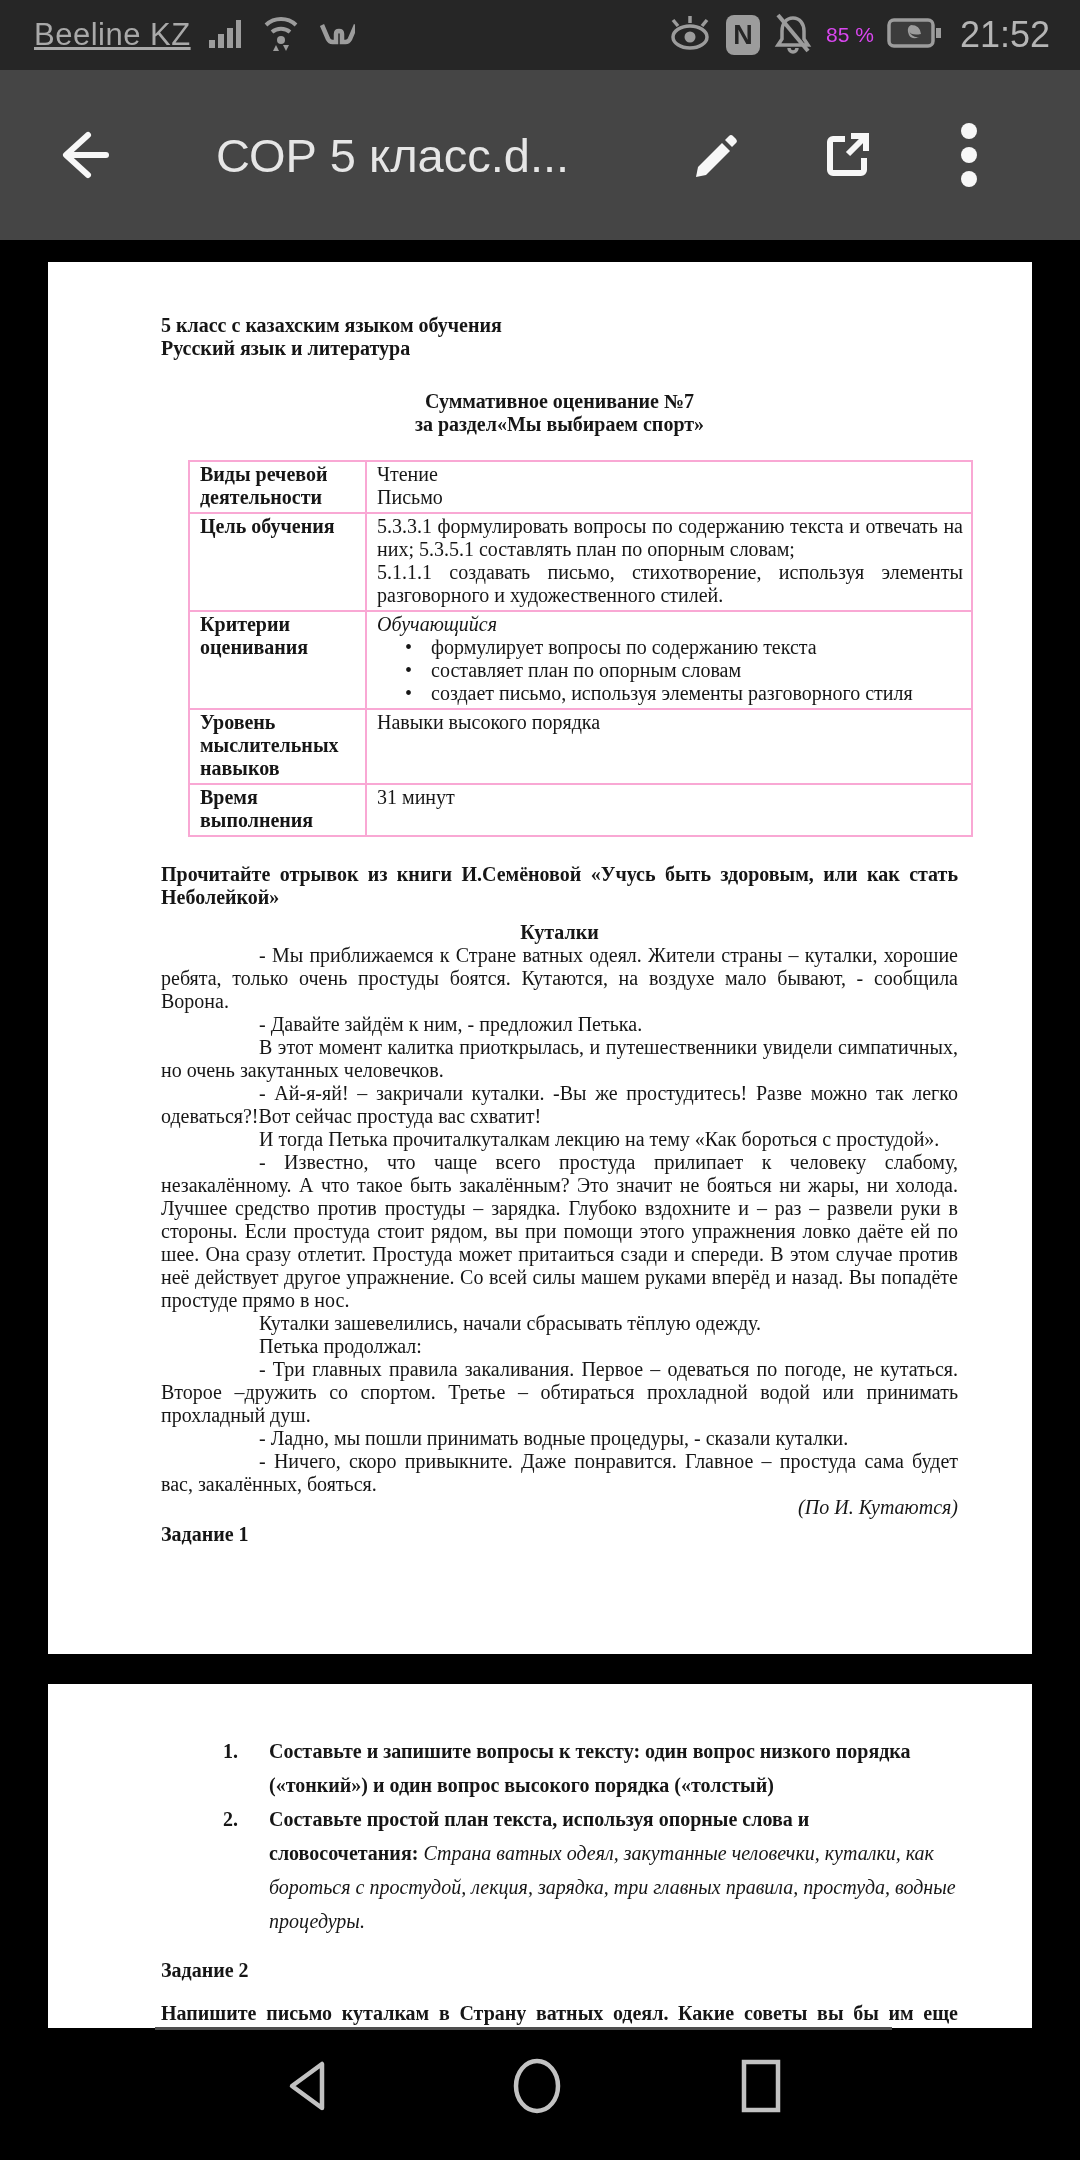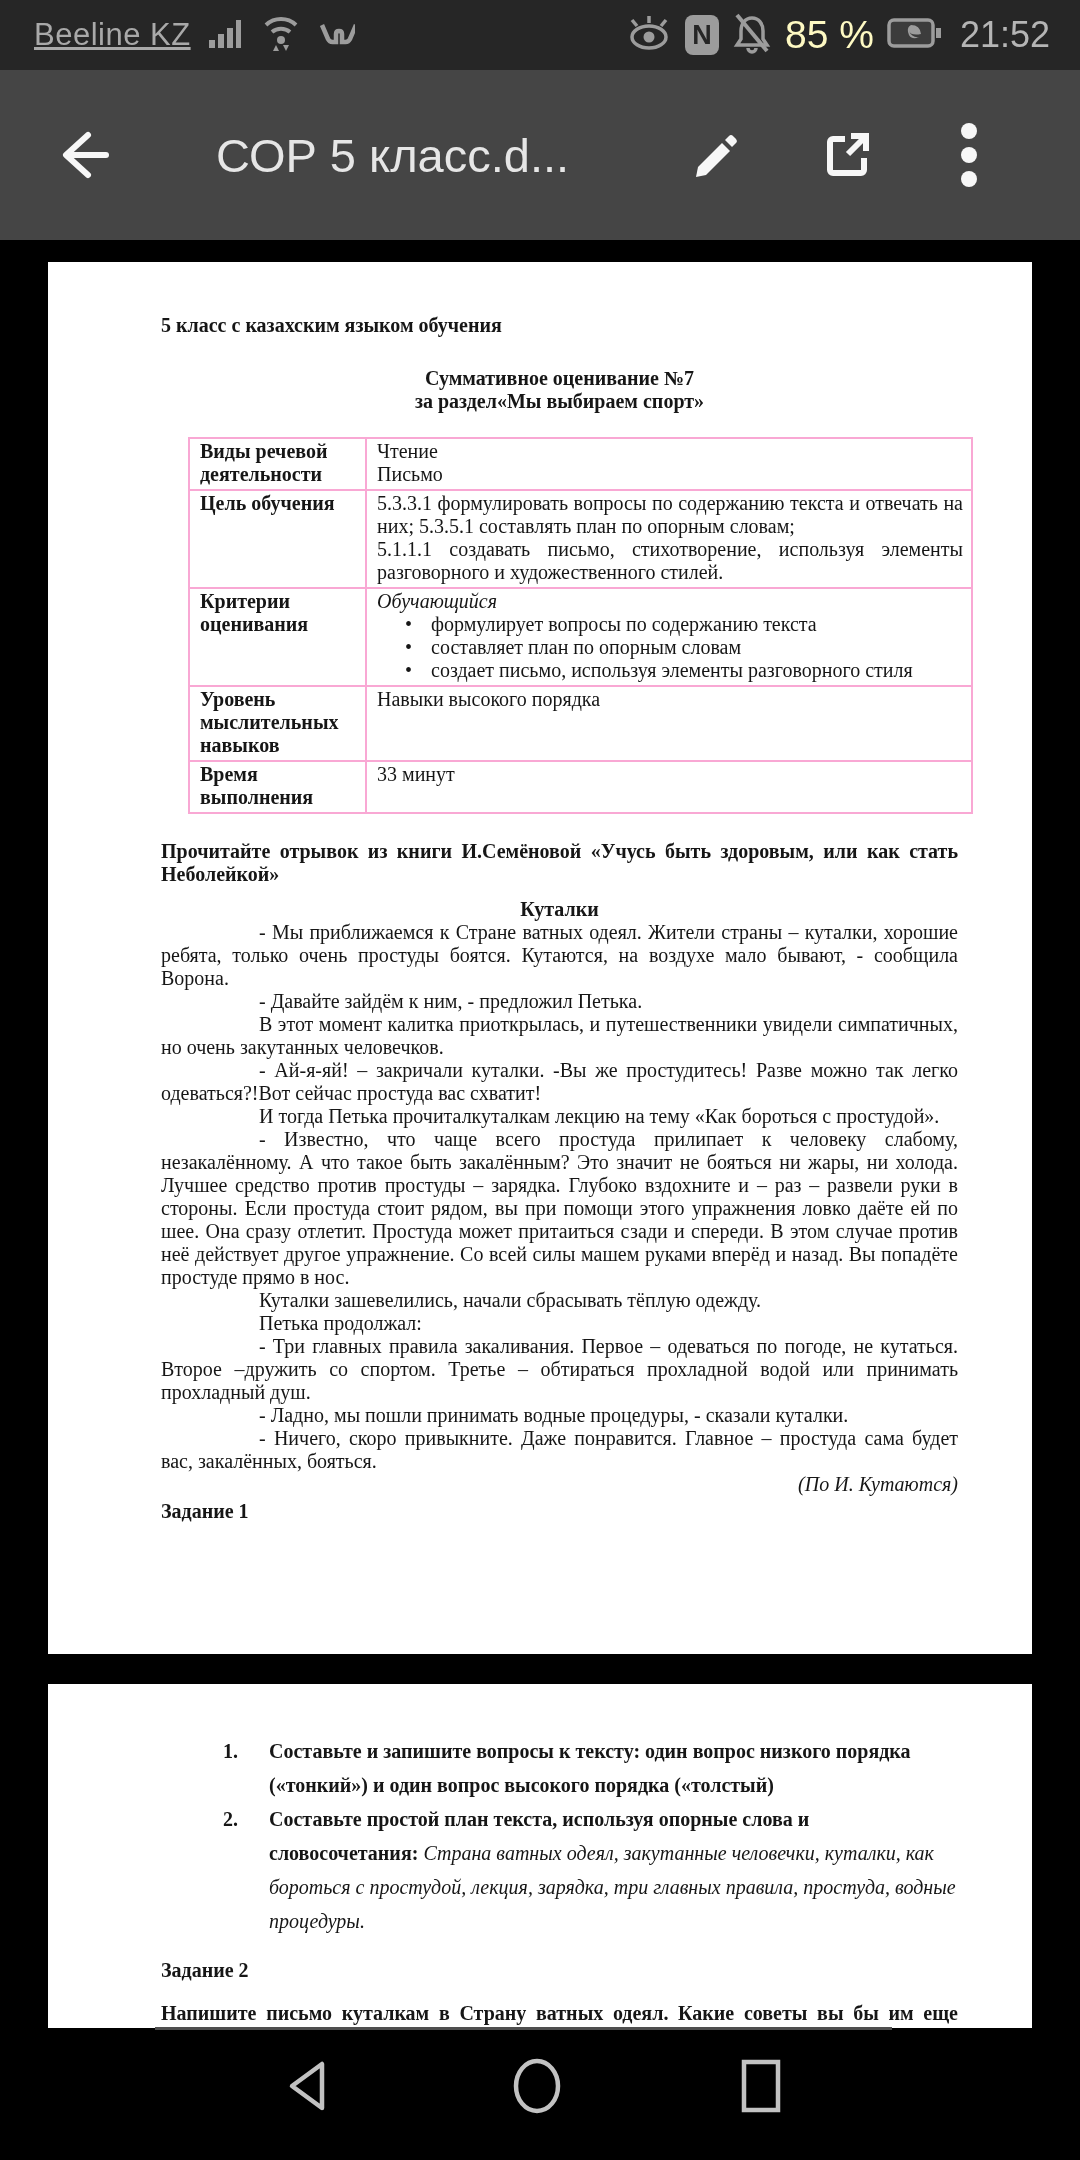--- a/index.html
+++ b/index.html
@@ -6,21 +6,21 @@
   .screen{position:relative;width:1080px;height:2160px;background:#000;overflow:hidden;
           font-family:"Liberation Sans",sans-serif;}
 
   
   .status-bar{position:absolute;top:0;left:0;right:0;height:70px;background:#262626;
               display:flex;align-items:center;box-sizing:border-box;padding:0 30px 0 34px;
               color:#ababab;}
   .sb-left{display:flex;align-items:center;gap:16px;}
   .sb-carrier{font-size:31px;letter-spacing:.5px;color:#a9a9a9;text-decoration:underline;}
   .sb-right{display:flex;align-items:center;gap:13px;margin-left:auto;}
-  .sb-pct{font-size:39px;color:#fef9c3;}
+  .sb-pct{font-size:21px;color:#d946ef;}
   .sb-time{font-size:36px;color:#b5b5b5;margin-left:4px;}
   .nfc-chip{width:34px;height:40px;background:#9c9c9c;border-radius:8px;color:#262626;
             font-weight:bold;font-size:27px;display:flex;align-items:center;justify-content:center;}
 
   
   .toolbar{position:absolute;top:70px;left:0;right:0;height:170px;background:#454545;
            display:flex;align-items:center;box-sizing:border-box;padding-right:102px;}
   .tb-back{margin-left:56px;width:56px;height:56px;flex:0 0 auto;}
   .tb-title{flex:1 1 auto;margin-left:104px;font-size:47px;color:#e6e6e6;white-space:nowrap;
             overflow:hidden;}
@@ -159,20 +159,21 @@
         <circle cx="9" cy="33" r="8" fill="#f7f7f7"></circle>
         <circle cx="9" cy="57" r="8" fill="#f7f7f7"></circle>
       </svg>
     </div>
   </div>
 
   <div class="viewer">
 
     <div class="page page1">
       <p class="hdr">5 класс с казахским языком обучения</p>
+      <p class="hdr">Русский язык и литература</p>
       <p class="doc-title mt30">Суммативное оценивание №7</p>
       <p class="doc-title">за раздел«Мы выбираем спорт»</p>
 
       <table class="doc-table">
         <tbody>
             <tr>
           <td class="col-label">Виды речевой деятельности</td>
           <td>
             <div>Чтение</div>
             <div>Письмо</div>
@@ -196,21 +197,21 @@
         </tr>
         <tr>
           <td class="col-label">Уровень мыслительных навыков</td>
           <td>
             <div>Навыки высокого порядка</div>
           </td>
         </tr>
         <tr>
           <td class="col-label">Время выполнения</td>
           <td>
-            <div>33 минут</div>
+            <div>31 минут</div>
           </td>
         </tr>
       </tbody>
         </table>
 
       <p class="intro-bold">Прочитайте отрывок из книги И.Семёновой «Учусь быть здоровым, или как стать Неболейкой»</p>
       <p class="story-title">Куталки</p>
 
       <p class="para">- Мы приближаемся к Стране ватных одеял. Жители страны – куталки, хорошие ребята, только очень простуды боятся. Кутаются, на воздухе мало бывают, - сообщила Ворона.</p>
       <p class="para">- Давайте зайдём к ним, - предложил Петька.</p>

